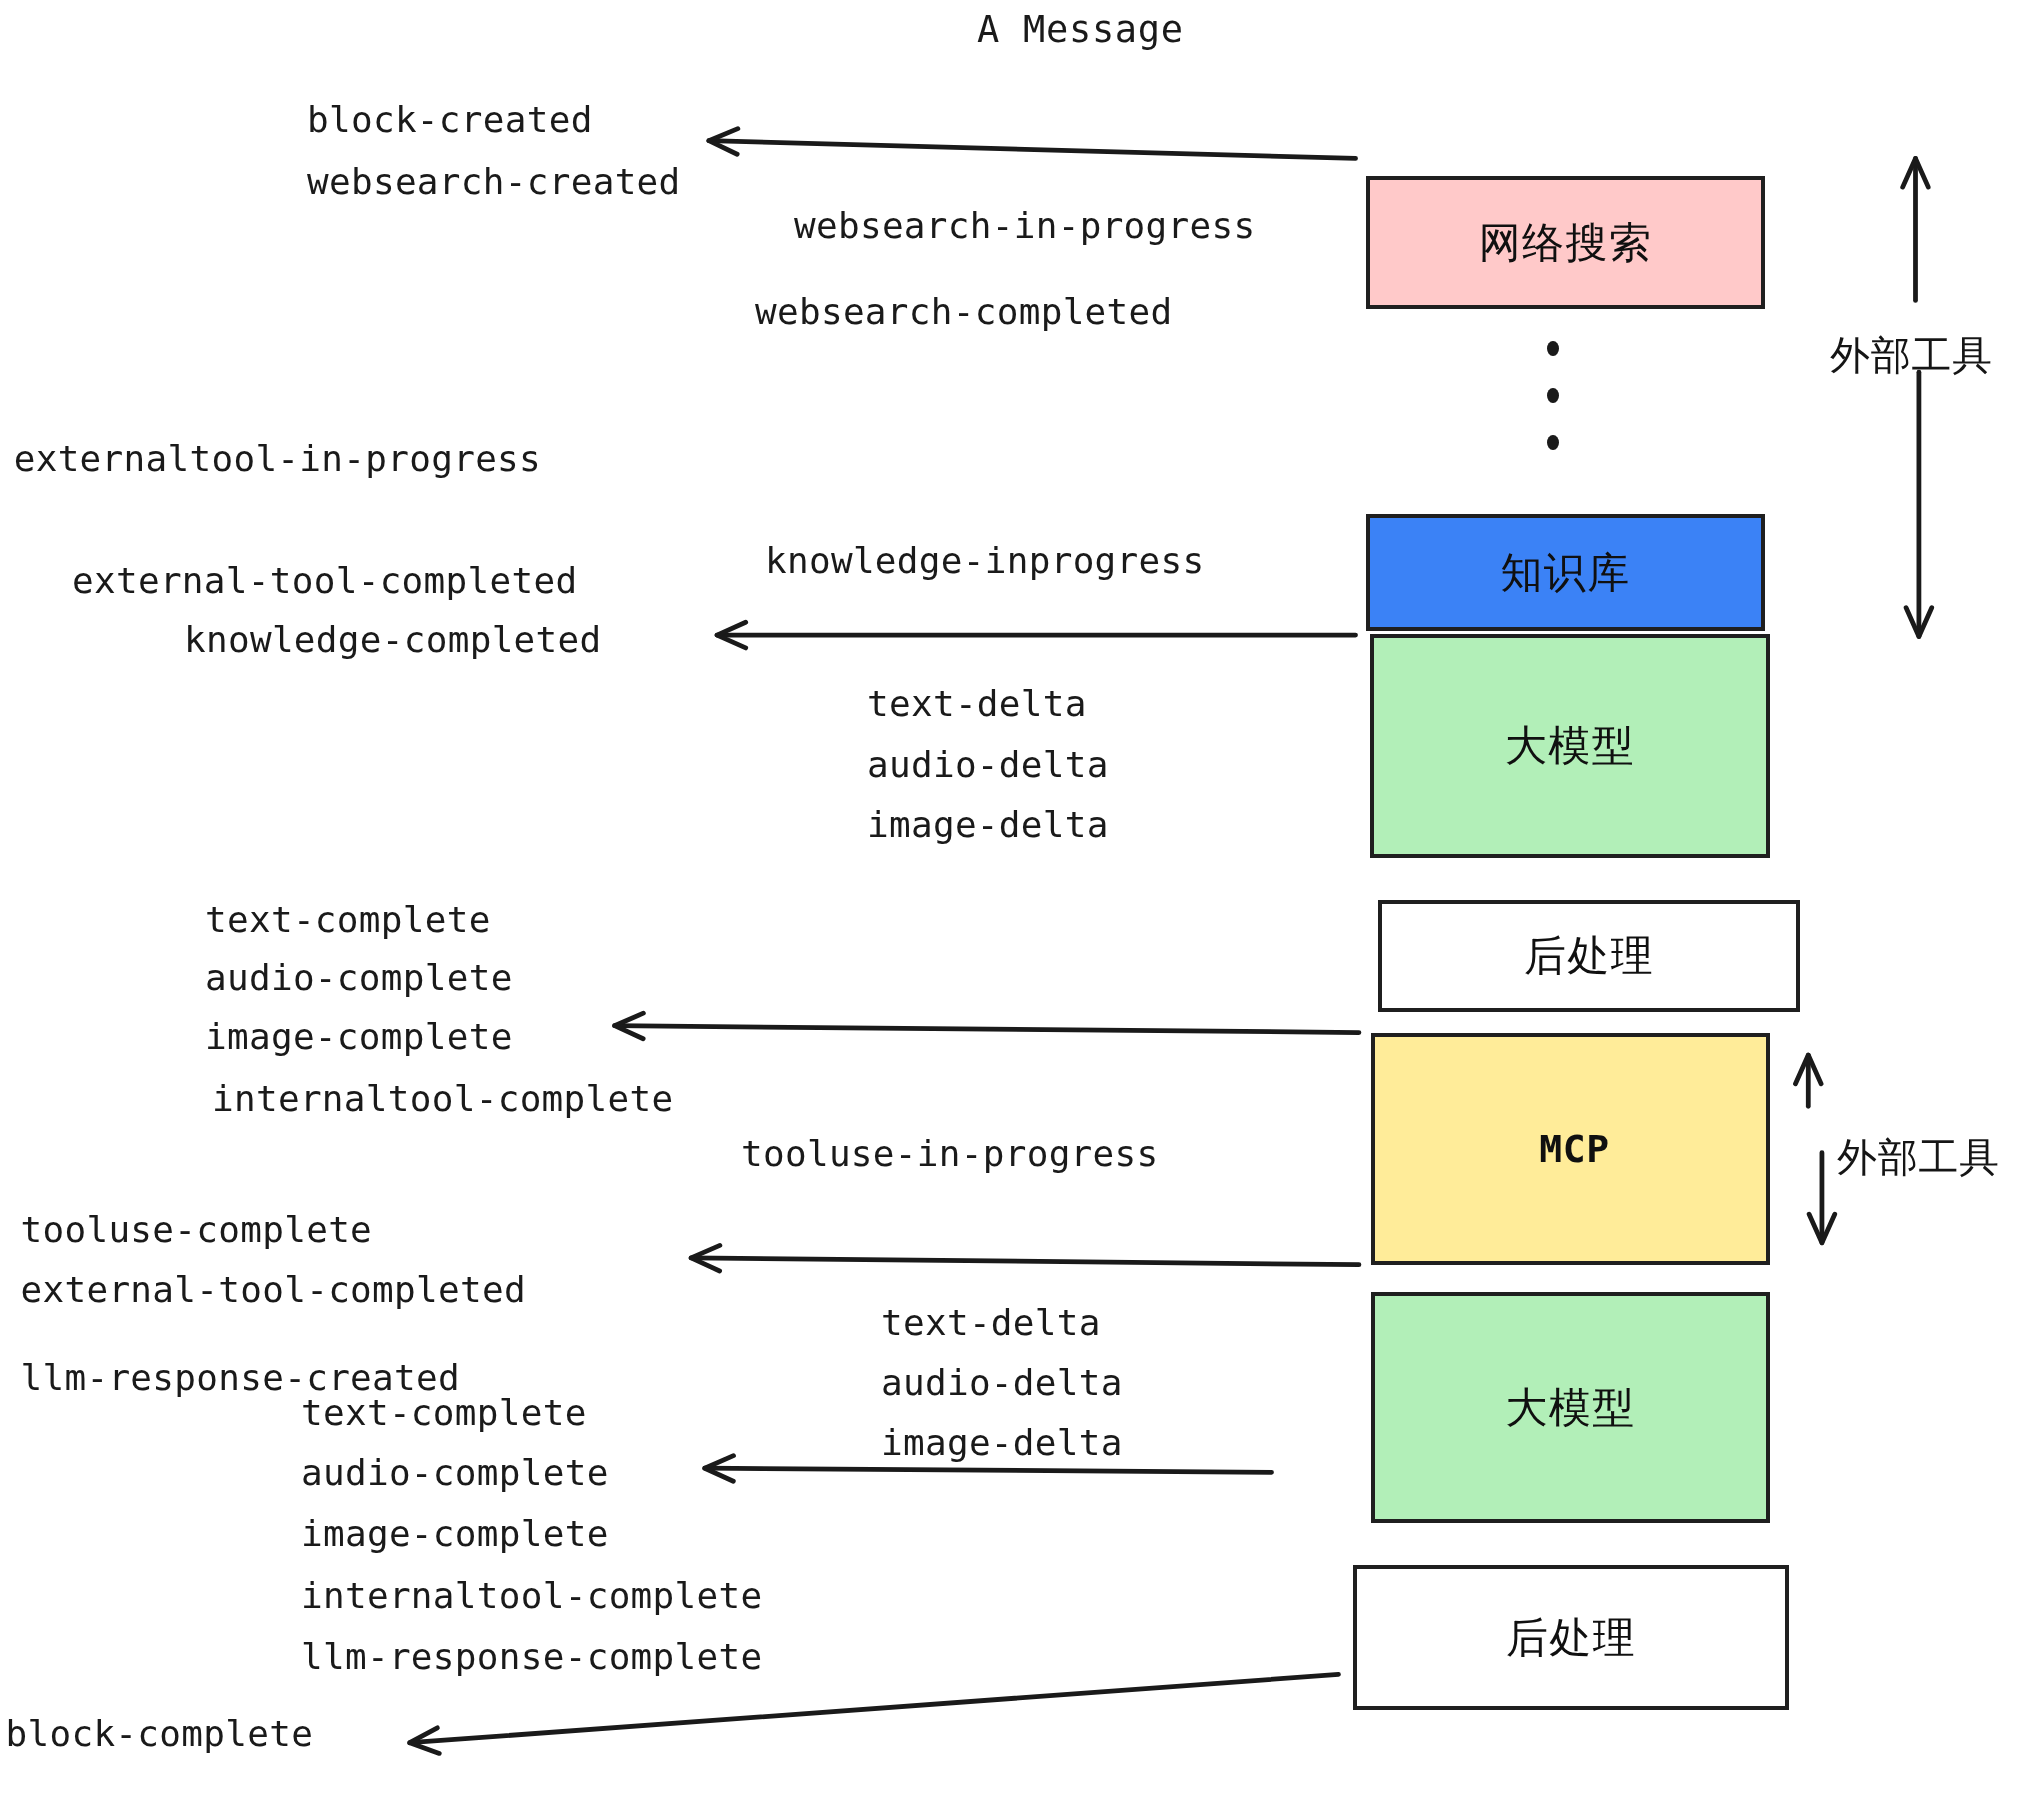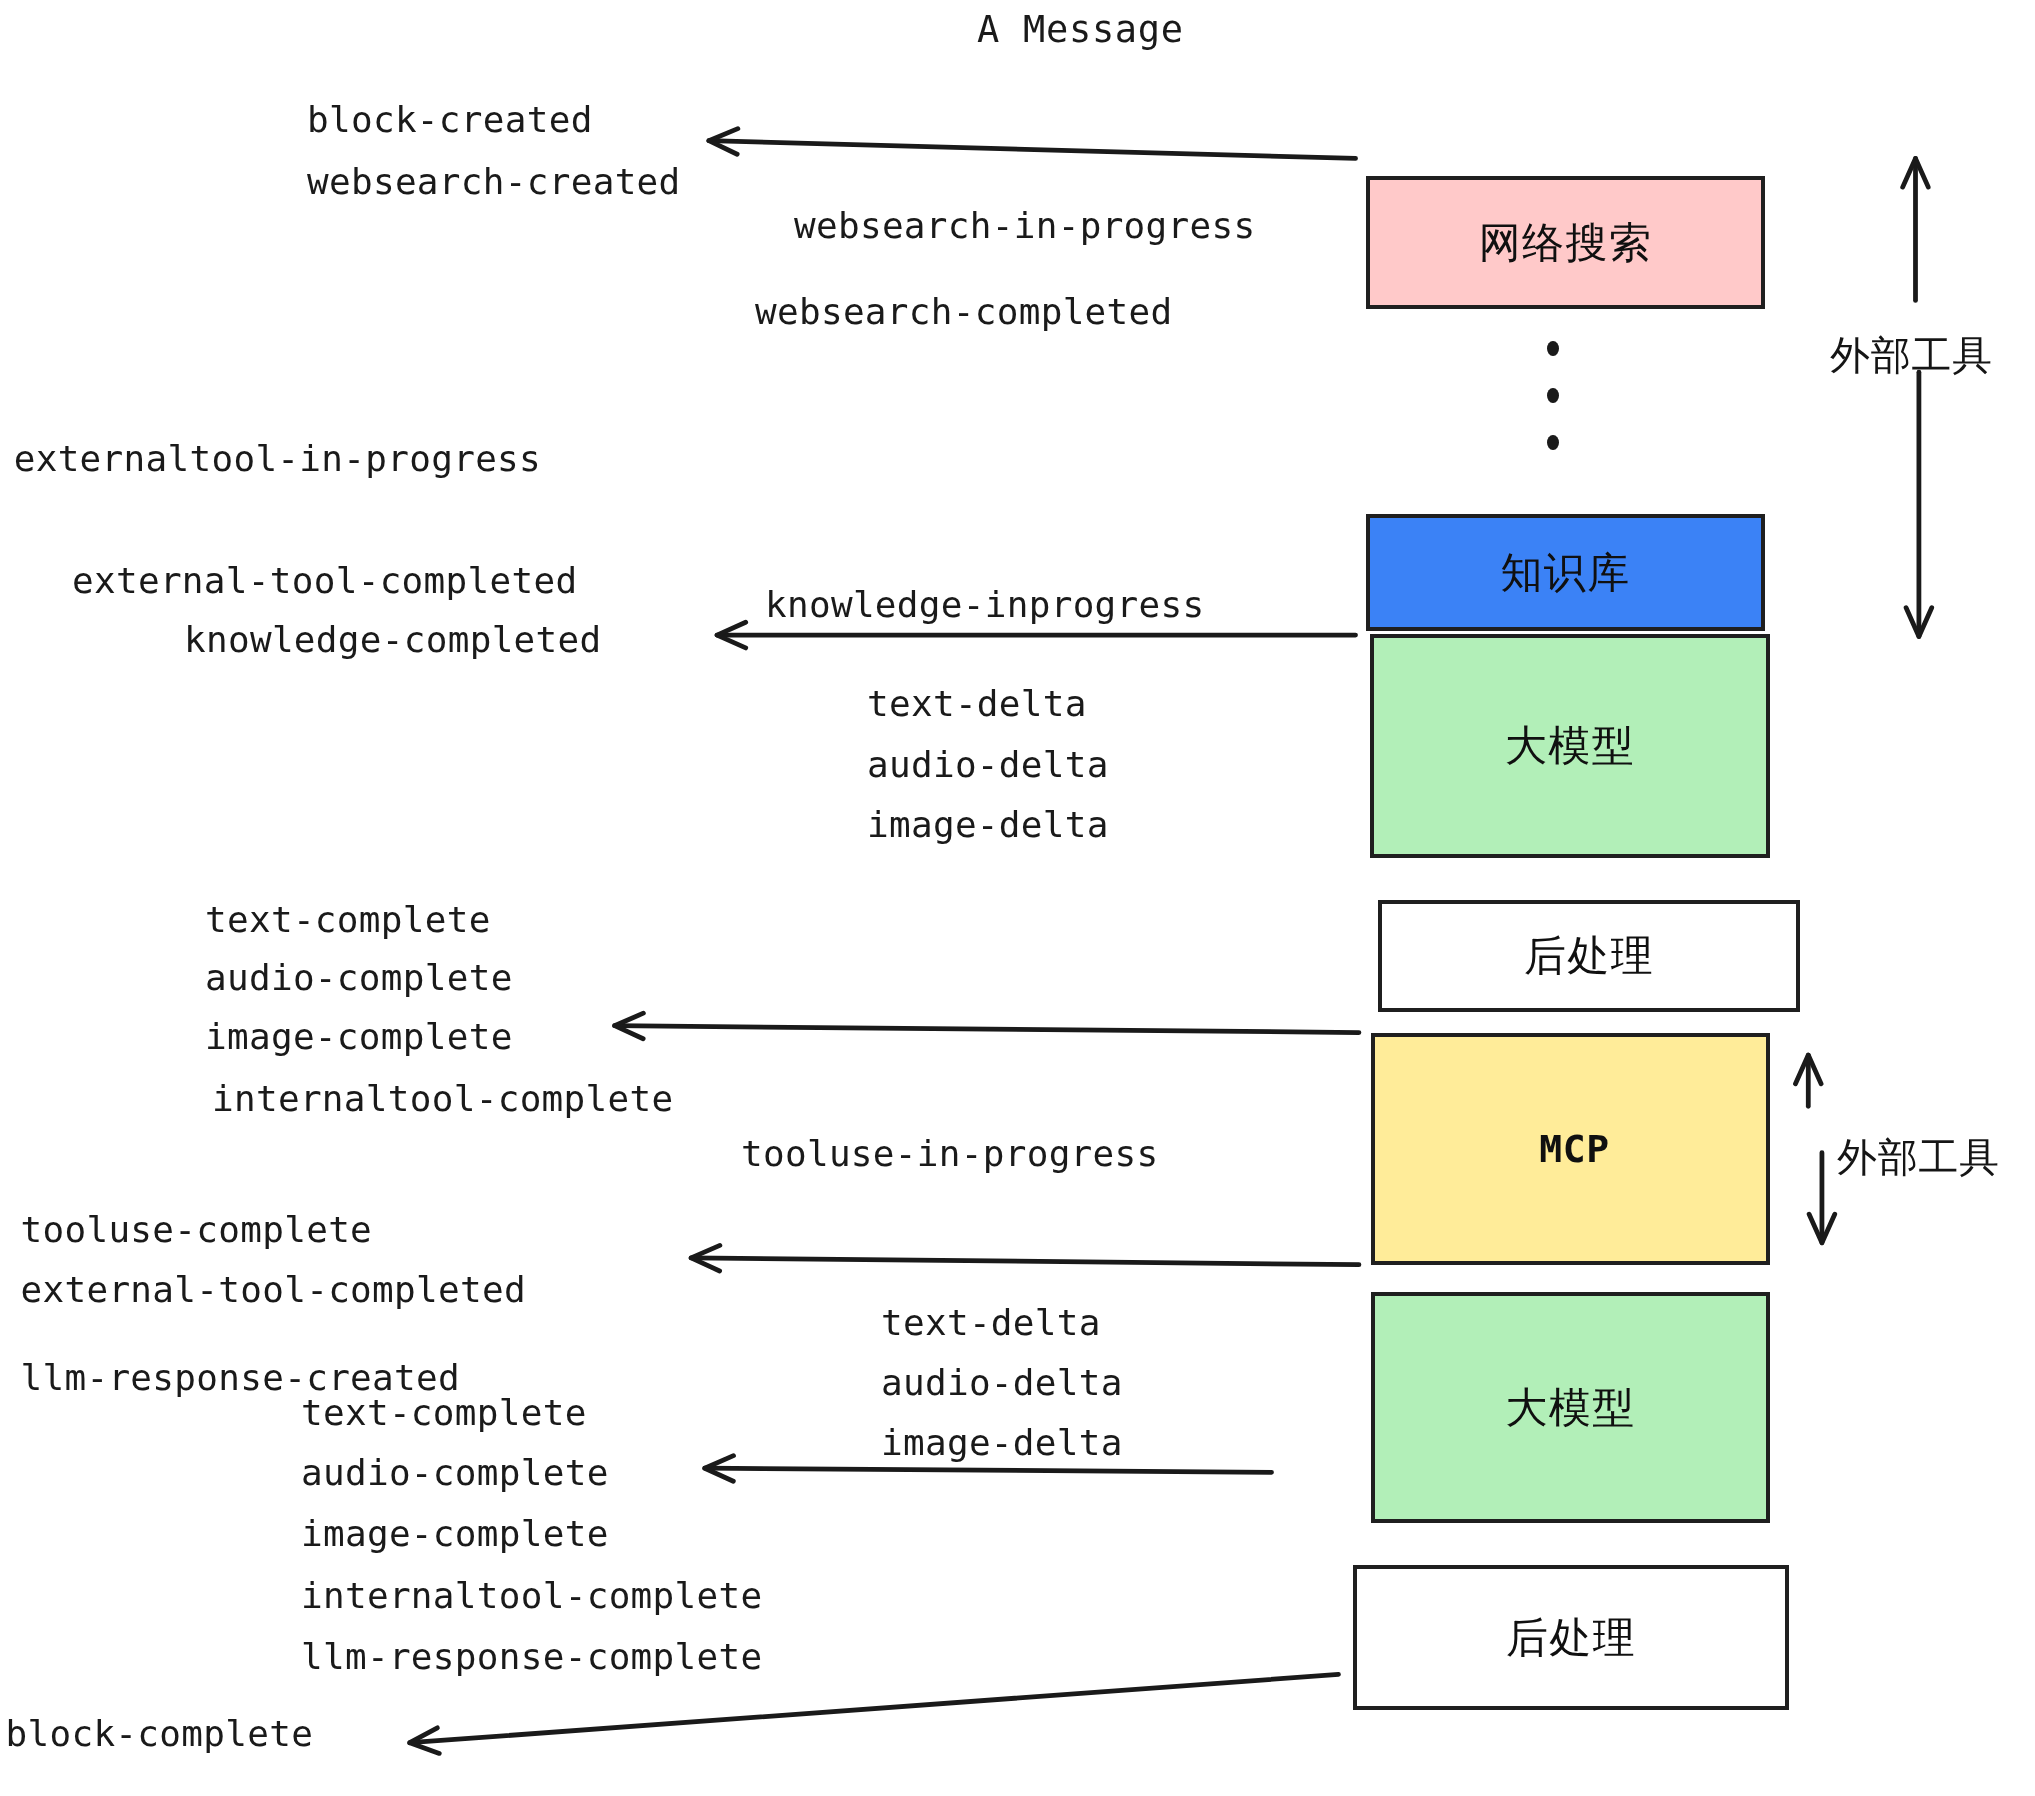--- a/index.html
+++ b/index.html
@@ -130,21 +130,21 @@
       <span></span>
       <span></span>
     </div>
 
   <div id="events-layer">
       <div class="evt" style="left: 307px; top: 102px;">block-created</div>
       <div class="evt" style="left: 307px; top: 164px;">websearch-created</div>
       <div class="evt" style="left: 794px; top: 208px;">websearch-in-progress</div>
       <div class="evt" style="left: 755px; top: 294px;">websearch-completed</div>
       <div class="evt" style="left: 13.7px; top: 395px; margin-top: 46px;">externaltool-in-progress</div>
-      <div class="evt" style="left: 765px; top: 543px; margin-top: 44px;">knowledge-inprogress</div>
+      <div class="evt" style="left: 765px; top: 543px;">knowledge-inprogress</div>
       <div class="evt" style="left: 72px; top: 563px;">external-tool-completed</div>
       <div class="evt" style="left: 184px; top: 622px;">knowledge-completed</div>
       <div class="evt" style="left: 867px; top: 686px;">text-delta</div>
       <div class="evt" style="left: 867px; top: 747px;">audio-delta</div>
       <div class="evt" style="left: 867px; top: 807px;">image-delta</div>
       <div class="evt" style="left: 205px; top: 902px;">text-complete</div>
       <div class="evt" style="left: 205px; top: 960px;">audio-complete</div>
       <div class="evt" style="left: 205px; top: 1019px;">image-complete</div>
       <div class="evt" style="left: 212px; top: 1081px;">internaltool-complete</div>
       <div class="evt" style="left: 741px; top: 1136px;">tooluse-in-progress</div>

